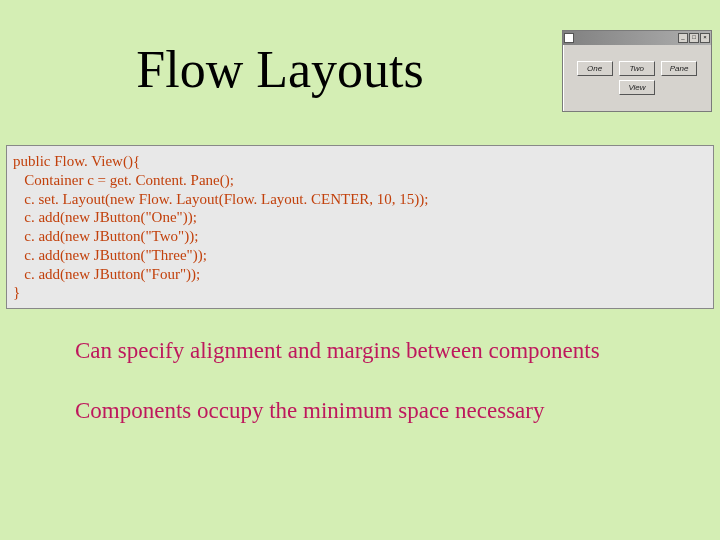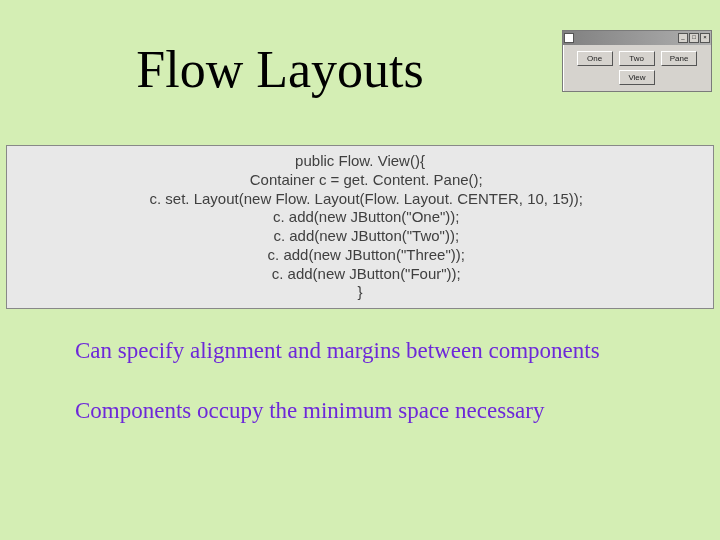--- a/index.html
+++ b/index.html
@@ -53,25 +53,26 @@
     height: 10px;
     background: #d6d3ce;
     border: 1px solid #555;
     font-size: 6px;
     line-height: 7px;
     text-align: center;
     font-family: Arial, sans-serif;
     color: #000;
   }
   .demo-body {
-    padding: 6px 4px;
+    padding: 16px 4px;
     display: flex;
     flex-wrap: wrap;
     justify-content: center;
     gap: 4px 6px;
+    font-style: italic;
   }
   .demo-btn {
     background: #d6d3ce;
     border: 1px solid #888;
     border-top-color: #fff;
     border-left-color: #fff;
     border-right-color: #555;
     border-bottom-color: #555;
     font-size: 8px;
     font-family: Arial, sans-serif;
@@ -81,32 +82,31 @@
     text-align: center;
   }
   .code-block {
     position: absolute;
     top: 145px;
     left: 6px;
     width: 708px;
     background: #e8e8e8;
     border: 1px solid #888;
     padding: 6px 6px;
-    font-family: Liberation Sans, sans-serif;
+    font-family: Liberation Serif, serif;
     font-size: 15px;
     line-height: 1.25;
     white-space: pre;
-    color: #404040;
-    text-align: center;
+    color: #c2410c;
   }
   .body-text {
     position: absolute;
     left: 75px;
     font-size: 23px;
-    color: #6d28d9;
+    color: #be185d;
   }
   .bt1 { top: 338px; }
   .bt2 { top: 398px; }
 </style>
 </head>
 <body>
 
 <div class="title">Flow Layouts</div>
 
 <div class="demo-window">

